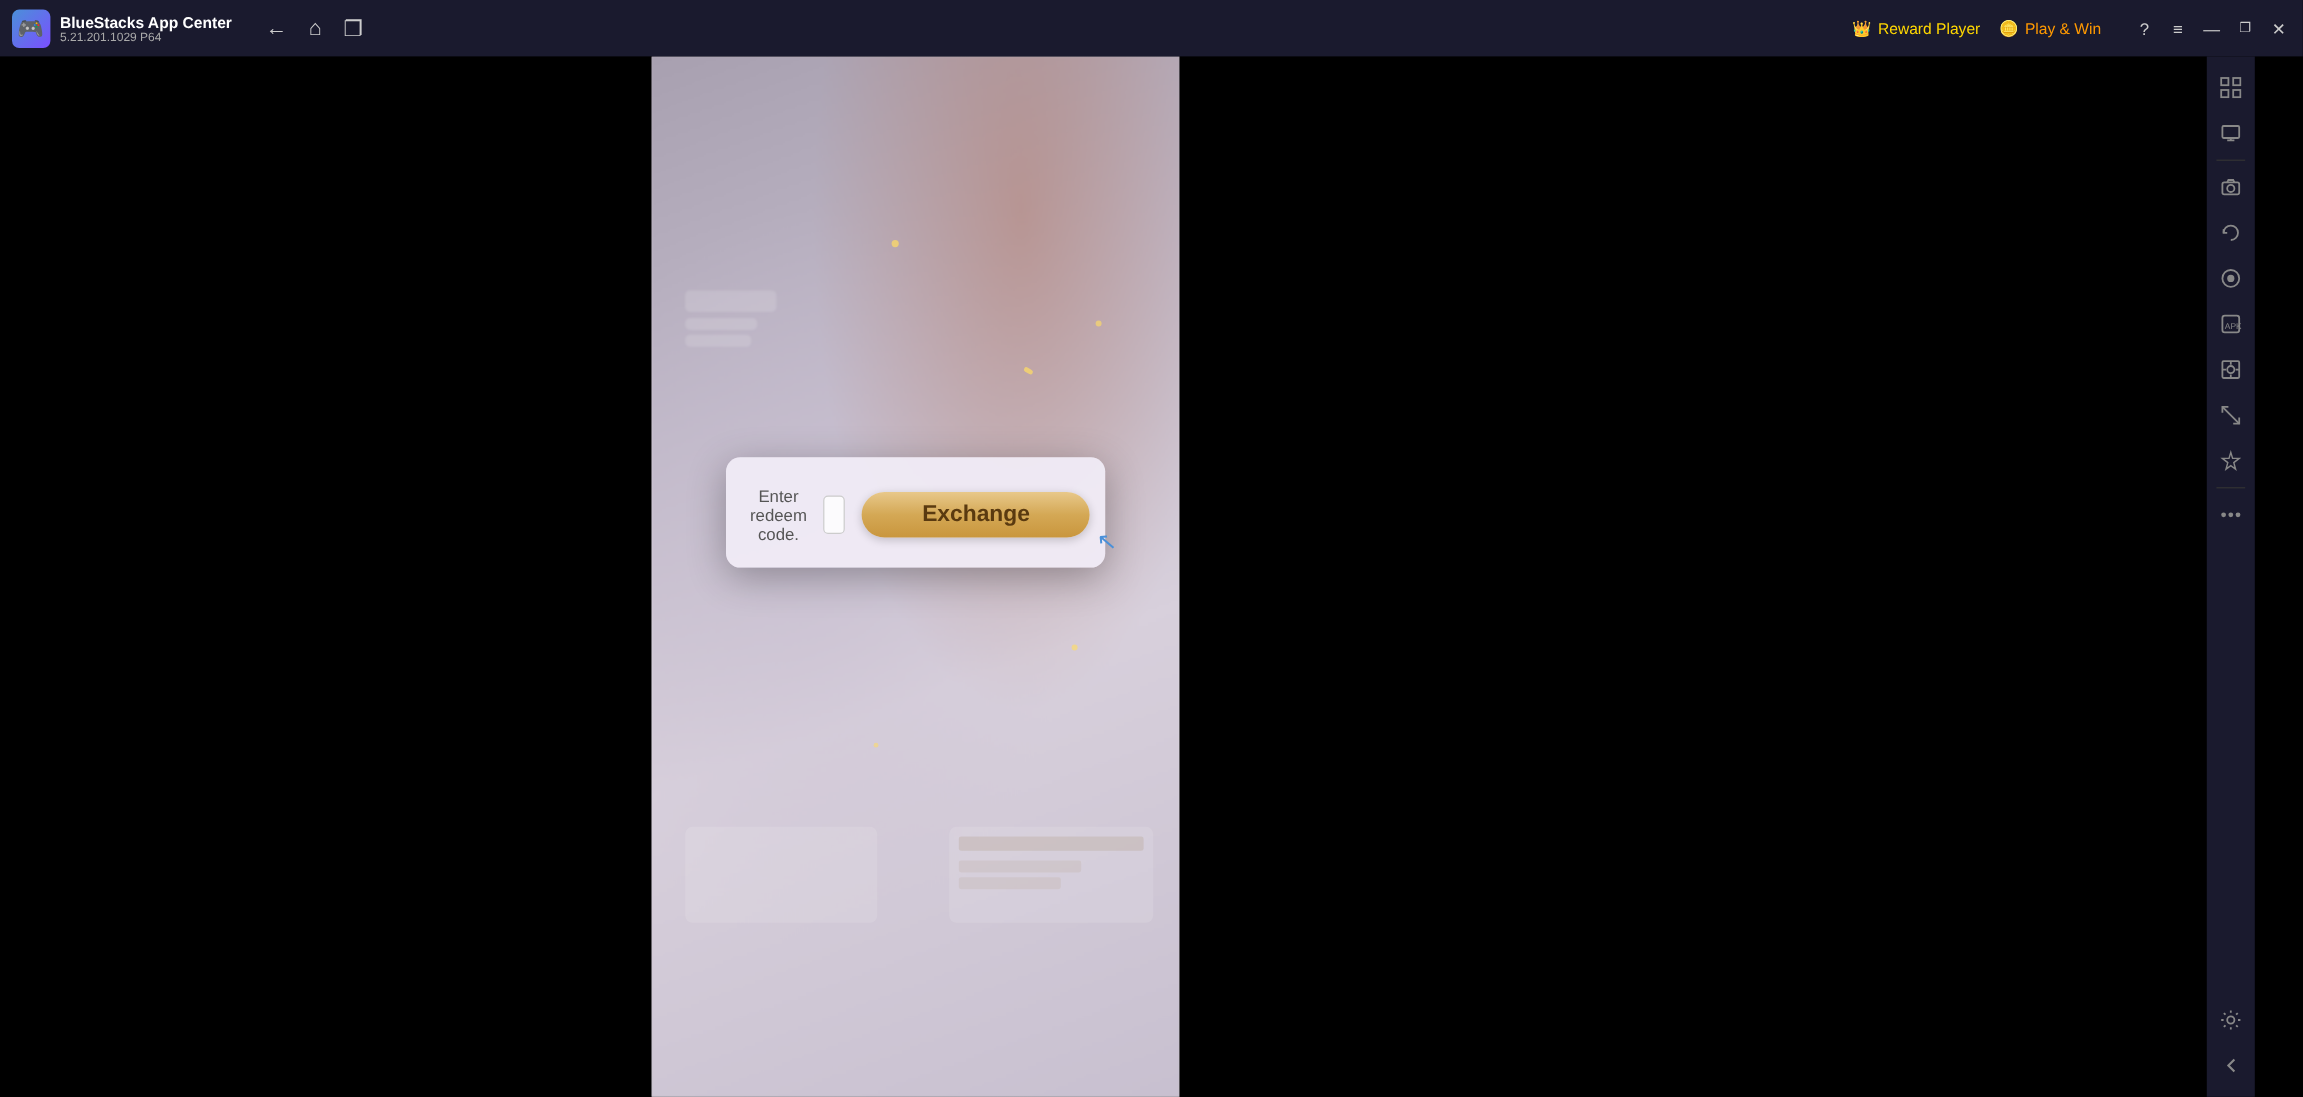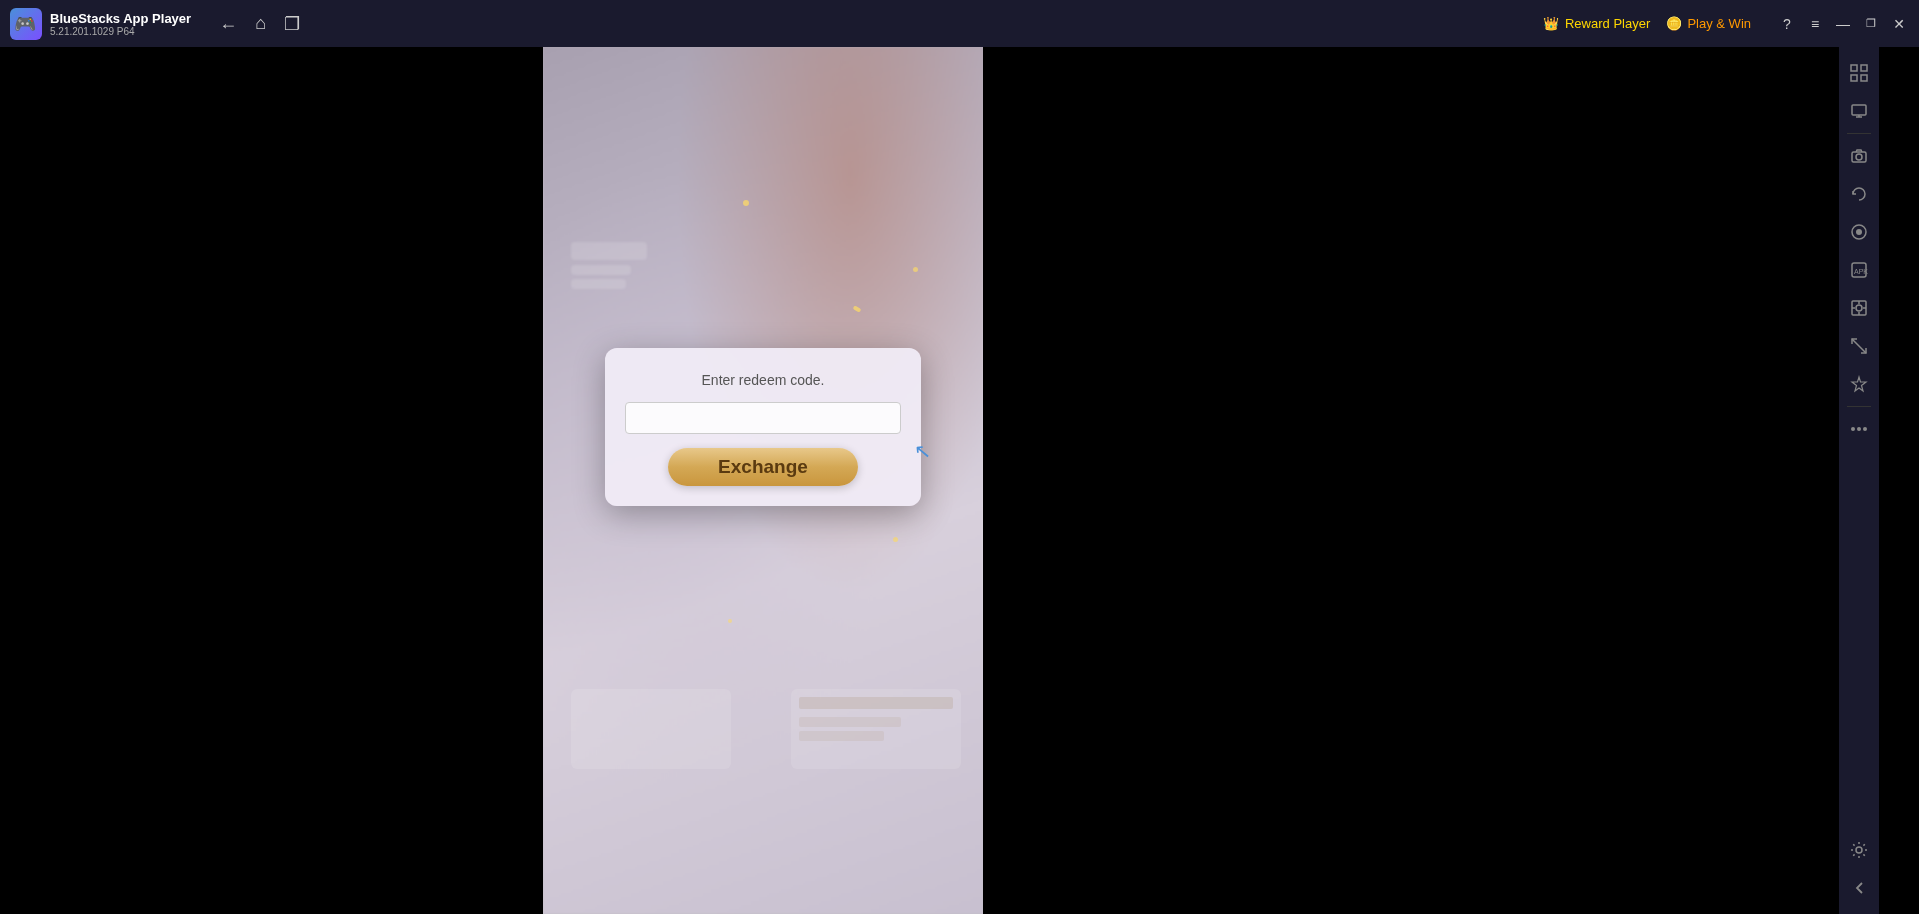--- a/index.html
+++ b/index.html
@@ -164,21 +164,21 @@
       position: absolute;
       left: 50%;
       top: 380px;
       transform: translate(-50%, -50%);
       width: 316px;
       background: rgba(240, 235, 245, 0.95);
       border-radius: 12px;
       padding: 24px 20px 20px;
       box-shadow: 0 8px 32px rgba(0,0,0,0.3);
       display: flex;
-      flex-direction: column;
+      flex-direction: row;
       align-items: center;
       gap: 14px;
       z-index: 50;
     }
 
     .dialog-title {
       color: #555;
       font-size: 14px;
       font-weight: 400;
       text-align: center;
@@ -283,21 +283,21 @@
   </style>
 </head>
 <body>
 
 <div class="title-bar">
   <div class="title-bar-left">
     <div class="app-logo">
       <span style="font-size:18px;">🎮</span>
     </div>
     <div class="app-title-group">
-      <span class="app-title">BlueStacks App Player</span>
+      <span class="app-title">BlueStacks App Center</span>
       <span class="app-version">5.21.201.1029  P64</span>
     </div>
     <div class="nav-icons">
       <span class="nav-icon">←</span>
       <span class="nav-icon">⌂</span>
       <span class="nav-icon">❐</span>
     </div>
   </div>
   <div class="title-bar-right">
     <div class="reward-center-btn">

